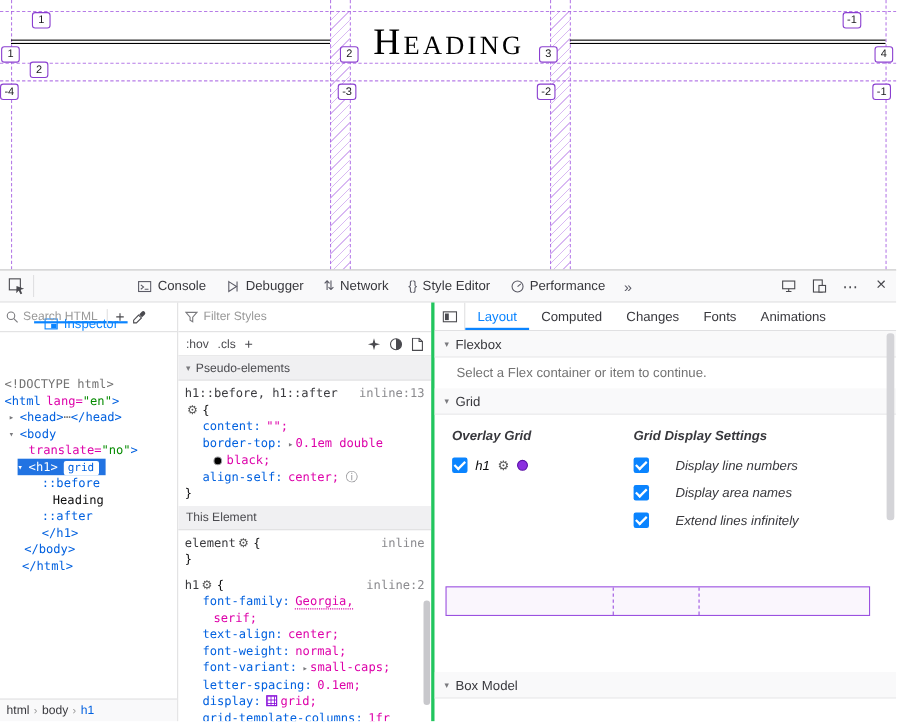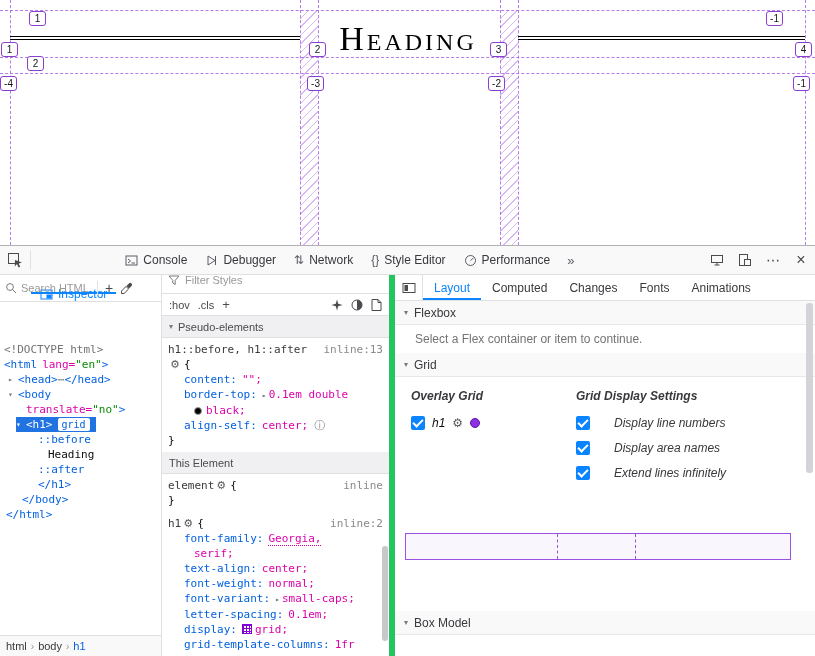--- a/index.html
+++ b/index.html
@@ -54,31 +54,31 @@
   .search-bar input::placeholder { color:#999; }
   .sb-sep { width:1px; height:14px; background:#e0e0e2; }
   .plus-btn { font-size:14px; color:#4a4a4f; padding:0 3px; }
   .tree { flex:1; font-family:"DejaVu Sans Mono","Liberation Mono",monospace; font-size:11px; line-height:15px;
     padding-top:4px; overflow:hidden; white-space:nowrap;margin-top:36px; }
   .row { padding-left:4px; }
   .tw { display:inline-block; width:10px; color:#7a7a7e; font-size:8px; vertical-align:1px; }
   .tg { color:#0060df; } .at { color:#dd00a9; margin-left:5px; } .av { color:#058b00; }
   .dim { color:#737373; } .txt { color:#0c0c0d; }
   .ind1{padding-left:8px} .ind2{padding-left:26px} .ind3{padding-left:16px}
-  .ind4{padding-left:38px} .ind5{padding-left:48px} .ind6{padding-left:22px} .ind7{padding-left:6px}
+  .ind4{padding-left:38px} .ind5{padding-left:48px} .ind6{padding-left:22px} .ind7{padding-left:20px}
   .selwrap { background:#2173e2; color:#fff; padding:0 6px 0 0; display:inline-block; }
   .selwrap .tg { color:#fff; } .selwrap .tw { color:#fff; }
   .gridbadge { background:#fff; color:#0060df; border-radius:2px; padding:0 4px; font-size:10px; margin-left:5px; display:inline-block; line-height:13px; }
   .breadcrumbs { height:21px; flex:none; border-top:1px solid #e0e0e2; background:#f9f9fa;
     display:flex; align-items:center; gap:4px; padding:0 6px; font-size:11px; color:#38383d; }
   .crumb-sep { color:#999; font-size:10px; }
   .crumb.sel { color:#0060df; }
 
   
-  .rules-panel { width:233px; flex:none; border-right:6px solid #22c55e; display:flex; flex-direction:column; position:relative; overflow:hidden;justify-content:flex-end; }
+  .rules-panel { width:233px; flex:none; border-right:3px solid #22c55e; display:flex; flex-direction:column; position:relative; overflow:hidden; }
   .filter-bar { height:27px; flex:none; border-bottom:1px solid #e0e0e2; display:flex; align-items:center; gap:5px; padding:0 6px; }
   .filter-bar input { border:0; outline:0; width:140px; font-size:11px; background:transparent; color:#38383d; }
   .filter-bar input::placeholder { color:#999; }
   .rules-toolbar { height:22px; flex:none; border-bottom:1px solid #e0e0e2; display:flex; align-items:center; gap:8px; padding:0 7px; font-size:11px; color:#4a4a4f; }
   .rt-right { margin-left:auto; display:flex; align-items:center; gap:8px; }
   .sec-header { height:22px; flex:none; background:#f0f0f2; border-bottom:1px solid #e0e0e2;
     display:flex; align-items:center; gap:5px; padding:0 7px; font-size:11px; color:#4a4a4f; }
   .sec-header .tw { width:auto; }
   .rule { padding:4px 6px; font-family:"DejaVu Sans Mono","Liberation Mono",monospace; font-size:11px; line-height:15px; color:#0c0c0d; }
   .lf { display:flex; align-items:center; }

